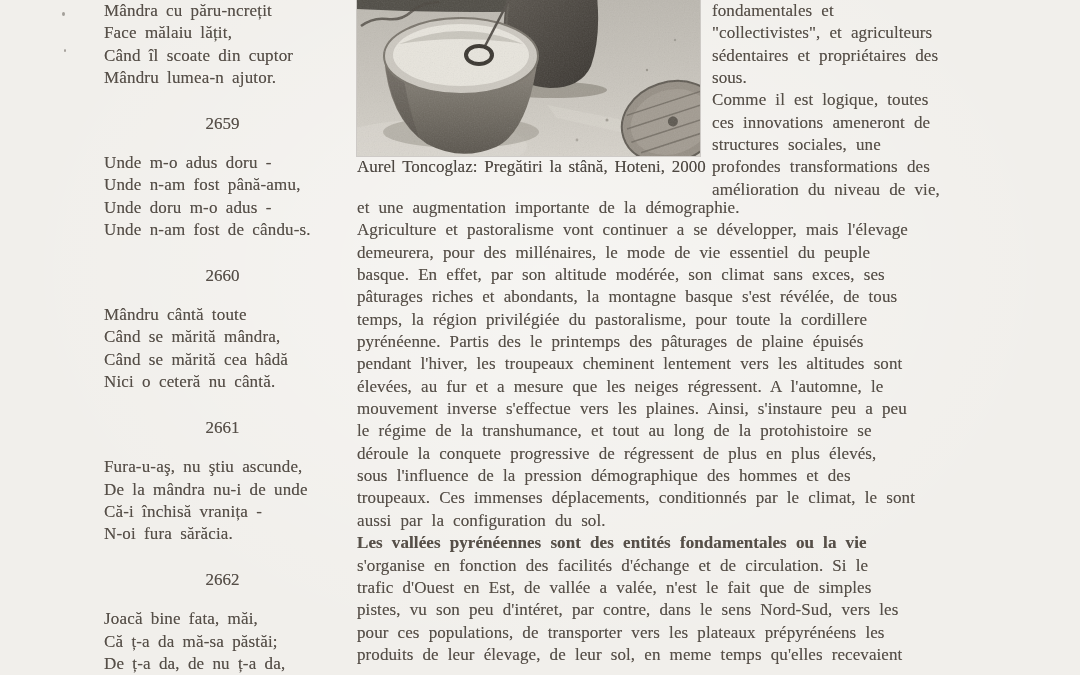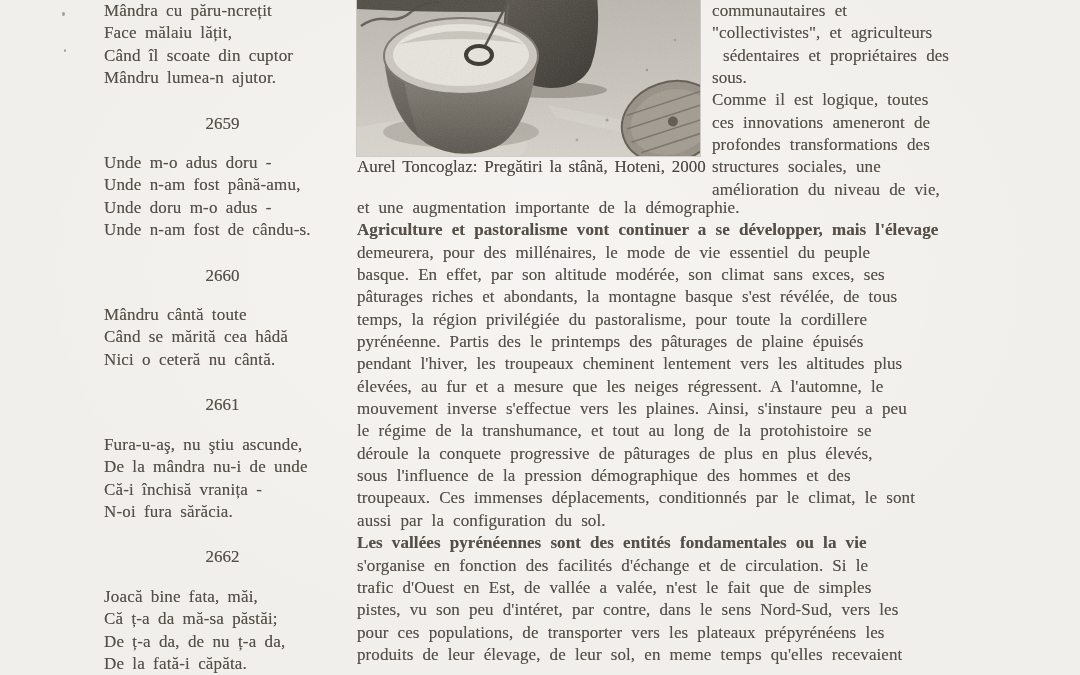--- a/index.html
+++ b/index.html
@@ -70,20 +70,21 @@
       <div class="stanza-number">2659</div>
       <div class="stanza">
         <div class="poem-line">Unde m-o adus doru -</div>
         <div class="poem-line">Unde n-am fost până-amu,</div>
         <div class="poem-line">Unde doru m-o adus -</div>
         <div class="poem-line">Unde n-am fost de cându-s.</div>
       </div>
       <div class="stanza-number">2660</div>
       <div class="stanza">
         <div class="poem-line">Mândru cântă toute</div>
+        <div class="poem-line">Când se mărită mândra,</div>
         <div class="poem-line">Când se mărită cea hâdă</div>
         <div class="poem-line">Nici o ceteră nu cântă.</div>
       </div>
       <div class="stanza-number">2661</div>
       <div class="stanza">
         <div class="poem-line">Fura-u-aş, nu ştiu ascunde,</div>
         <div class="poem-line">De la mândra nu-i de unde</div>
         <div class="poem-line">Că-i închisă vranița -</div>
         <div class="poem-line">N-oi fura sărăcia.</div>
       </div>
@@ -158,44 +159,44 @@
       <circle cx="290" cy="70" r="1.2" fill="#6e6960" opacity="0.5"></circle>
       <circle cx="220" cy="140" r="1.4" fill="#6e6960" opacity="0.4"></circle>
       <circle cx="318" cy="40" r="1.2" fill="#6e6960" opacity="0.4"></circle>
 
       <rect x="0" y="0" width="343" height="156" filter="url(#grain)" opacity="0.5" fill="#888"></rect>
     </svg>
     <div class="photo-caption">Aurel Toncoglaz: Pregătiri la stână, Hoteni, 2000</div>
   </div>
 
   <div class="article-narrow">
-      <div class="text-line" style="word-spacing: 4.76px;">communautaires et</div>
+      <div class="text-line" style="word-spacing: 4.76px;">fondamentales et</div>
       <div class="text-line" style="word-spacing: 4.76px;">"collectivistes", et agriculteurs</div>
-      <div class="text-line" style="word-spacing: 4.76px; text-align: center;">sédentaires et propriétaires des</div>
+      <div class="text-line" style="word-spacing: 4.76px;">sédentaires et propriétaires des</div>
       <div class="text-line">sous.</div>
       <div class="text-line" style="word-spacing: 4.76px;">Comme il est logique, toutes</div>
       <div class="text-line" style="word-spacing: 4.76px;">ces innovations ameneront de</div>
+      <div class="text-line" style="word-spacing: 4.76px;">structures sociales, une</div>
       <div class="text-line" style="word-spacing: 4.76px;">profondes transformations des</div>
-      <div class="text-line" style="word-spacing: 4.76px;">structures sociales, une</div>
       <div class="text-line" style="word-spacing: 4.76px;">amélioration du niveau de vie,</div>
     </div>
 
   <div class="article-wide">
       <div class="text-line" style="word-spacing: 4.76px;">et une augmentation importante de la démographie.</div>
-      <div class="text-line" style="word-spacing: 4.76px; font-weight: bold;">Agriculture et pastoralisme vont continuer a se développer, mais l'élevage</div>
+      <div class="text-line" style="word-spacing: 4.76px;">Agriculture et pastoralisme vont continuer a se développer, mais l'élevage</div>
       <div class="text-line" style="word-spacing: 4.76px;">demeurera, pour des millénaires, le mode de vie essentiel du peuple</div>
       <div class="text-line" style="word-spacing: 4.76px;">basque. En effet, par son altitude modérée, son climat sans exces, ses</div>
       <div class="text-line" style="word-spacing: 4.76px;">pâturages riches et abondants, la montagne basque s'est révélée, de tous</div>
       <div class="text-line" style="word-spacing: 4.76px;">temps, la région privilégiée du pastoralisme, pour toute la cordillere</div>
       <div class="text-line" style="word-spacing: 4.76px;">pyrénéenne. Partis des le printemps des pâturages de plaine épuisés</div>
-      <div class="text-line" style="word-spacing: 4.76px;">pendant l'hiver, les troupeaux cheminent lentement vers les altitudes plus</div>
+      <div class="text-line" style="word-spacing: 4.76px;">pendant l'hiver, les troupeaux cheminent lentement vers les altitudes sont</div>
       <div class="text-line" style="word-spacing: 4.76px;">élevées, au fur et a mesure que les neiges régressent. A l'automne, le</div>
       <div class="text-line" style="word-spacing: 4.76px;">mouvement inverse s'effectue vers les plaines. Ainsi, s'instaure peu a peu</div>
       <div class="text-line" style="word-spacing: 4.76px;">le régime de la transhumance, et tout au long de la protohistoire se</div>
-      <div class="text-line" style="word-spacing: 4.76px;">déroule la conquete progressive de pâturages de plus en plus élevés,</div>
+      <div class="text-line" style="word-spacing: 4.76px;">déroule la conquete progressive de régressent de plus en plus élevés,</div>
       <div class="text-line" style="word-spacing: 4.76px;">sous l'influence de la pression démographique des hommes et des</div>
       <div class="text-line" style="word-spacing: 4.76px;">troupeaux. Ces immenses déplacements, conditionnés par le climat, le sont</div>
       <div class="text-line" style="word-spacing: 4.76px;">aussi par la configuration du sol.</div>
       <div class="text-line" style="word-spacing: 4.76px; font-weight: bold;">Les vallées pyrénéennes sont des entités fondamentales ou la vie</div>
       <div class="text-line" style="word-spacing: 4.76px;">s'organise en fonction des facilités d'échange et de circulation. Si le</div>
       <div class="text-line" style="word-spacing: 4.76px;">trafic d'Ouest en Est, de vallée a valée, n'est le fait que de simples</div>
       <div class="text-line" style="word-spacing: 4.76px;">pistes, vu son peu d'intéret, par contre, dans le sens Nord-Sud, vers les</div>
       <div class="text-line" style="word-spacing: 4.76px;">pour ces populations, de transporter vers les plateaux prépyrénéens les</div>
       <div class="text-line" style="word-spacing: 4.76px;">produits de leur élevage, de leur sol, en meme temps qu'elles recevaient</div>
     </div>

